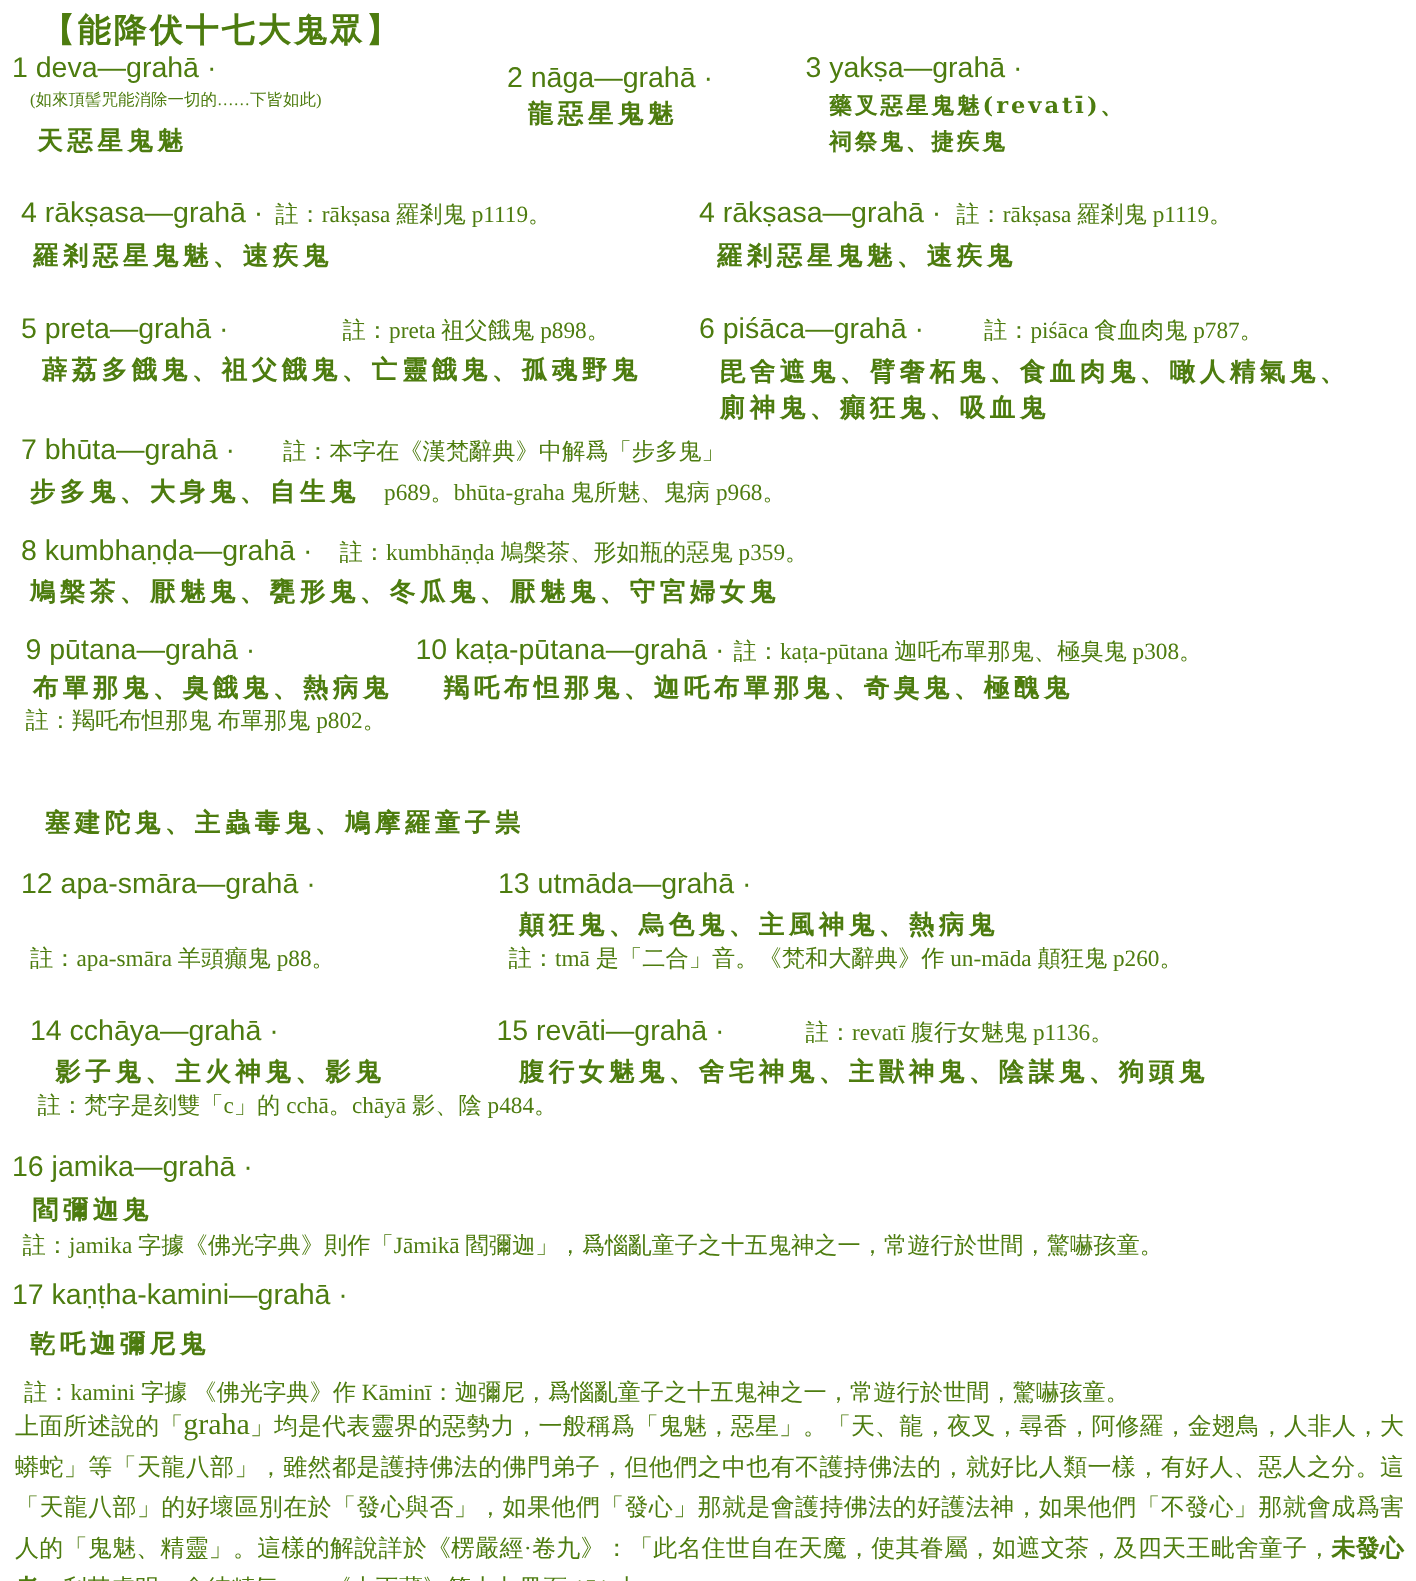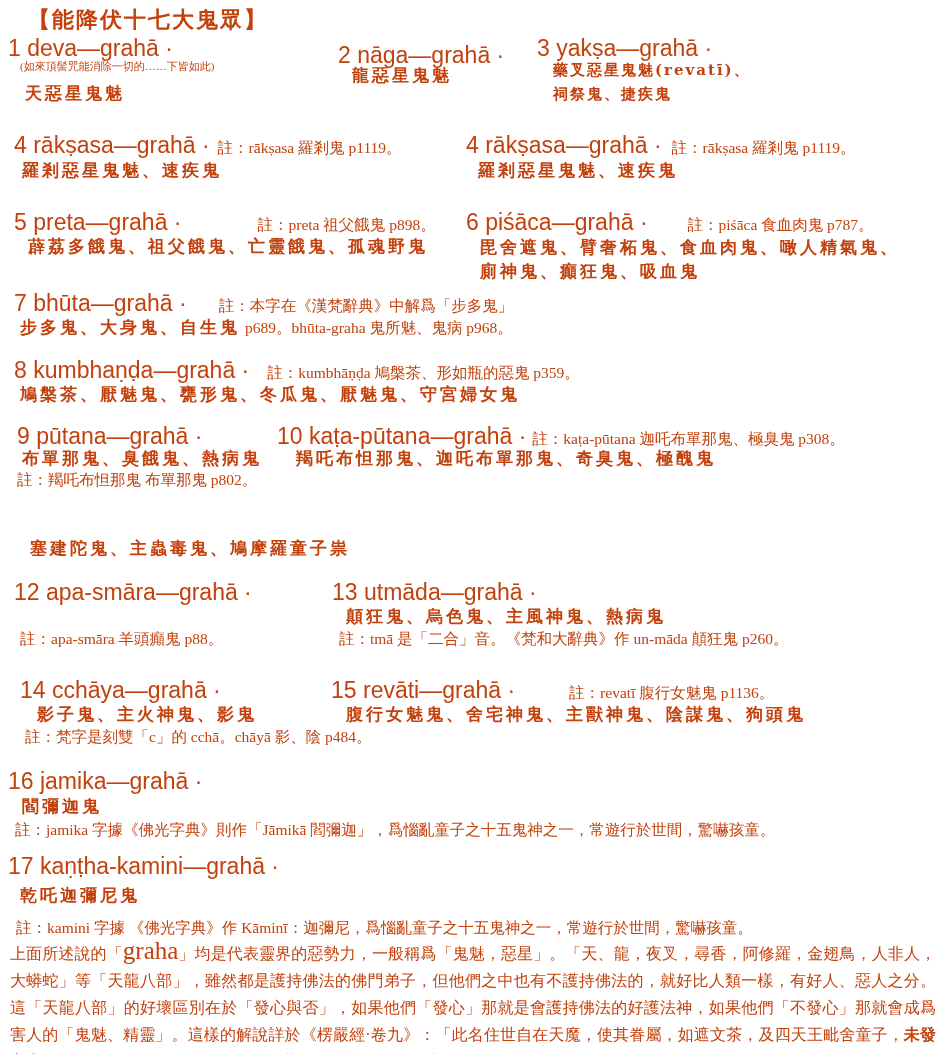--- a/index.html
+++ b/index.html
@@ -1,39 +1,39 @@
 <!DOCTYPE html>
 <html><head>
 <meta charset="utf-8">
 <style>
   html,body{margin:0;padding:0;background:#e8e8e8;}
   .page{
     position:relative;width:944px;height:1054px;margin:0 auto;
-    background:#ffffff;color:#c2410c;overflow:hidden;
+    background:#ffffff;color:#4d7c0f;overflow:hidden;
     font-family:"Liberation Serif","DejaVu Serif",serif;
   }
   .abs{position:absolute;white-space:nowrap;}
   
   .title{font-size:22px;font-weight:700;letter-spacing:2px;font-family:"DejaVu Serif",serif;}
   
-  .h{font-family:"Liberation Sans","DejaVu Sans",sans-serif;font-size:23px;}
+  .h{font-family:"Liberation Sans","DejaVu Sans",sans-serif;font-size:19px;}
   
   .note{font-family:"Liberation Serif","DejaVu Serif",serif;font-size:15.5px;}
   
   .g{font-family:"DejaVu Serif",serif;font-weight:700;font-size:17px;letter-spacing:3px;}
   .g2{font-family:"DejaVu Serif",serif;font-weight:700;font-size:15px;letter-spacing:2px;}
   
   .paren{font-family:"Liberation Serif","DejaVu Serif",serif;font-size:11px;}
   
   .ft{
     font-family:"Liberation Serif","DejaVu Serif",serif;
     font-size:16px;line-height:27px;text-align:justify;
     white-space:normal;
   }
-  .ft .graha{font-size:25px;font-family:"Liberation Serif",serif;}
+  .ft .graha{font-size:20px;font-family:"Liberation Serif",serif;}
   .ft b{font-weight:700;}
 </style>
 </head>
 <body>
 
 <div class="page">
 
   <div class="abs title" style="left:28px;top:5px">【能降伏十七大鬼眾】</div>
 
   <div class="abs h" style="left:8px;top:35px">1 deva—grahā ·</div>
@@ -67,21 +67,21 @@
   <div class="abs g" style="left:480px;top:236px">毘舍遮鬼、臂奢柘鬼、食血肉鬼、噉人精氣鬼、</div>
   <div class="abs g" style="left:28px;top:235px">薜荔多餓鬼、祖父餓鬼、亡靈餓鬼、孤魂野鬼</div>
   <div class="abs g" style="left:480px;top:260px">廁神鬼、癲狂鬼、吸血鬼</div>
 
   <div class="abs" style="left:14px;top:290px">
     <span class="h">7 bhūta—grahā ·</span>
     <span class="note" style="margin-left:28px">註：本字在《漢梵辭典》中解爲「步多鬼」</span>
   </div>
   <div class="abs" style="left:20px;top:316px">
     <span class="g">步多鬼、大身鬼、自生鬼</span>
-    <span class="note" style="margin-left:1px">p689。bhūta-graha 鬼所魅、鬼病 p968。</span>
+    <span class="note" style="margin-left:12px">p689。bhūta-graha 鬼所魅、鬼病 p968。</span>
   </div>
 
   <div class="abs" style="left:14px;top:357px">
     <span class="h">8 kumbhaṇḍa—grahā ·</span>
     <span class="note" style="margin-left:14px">註：kumbhāṇḍa 鳩槃茶、形如瓶的惡鬼 p359。</span>
   </div>
   <div class="abs g" style="left:20px;top:383px">鳩槃茶、厭魅鬼、甕形鬼、冬瓜鬼、厭魅鬼、守宮婦女鬼</div>
 
   <div class="abs h" style="left:17px;top:423px">9 pūtana—grahā ·</div>
   <div class="abs" style="left:277px;top:423px">

